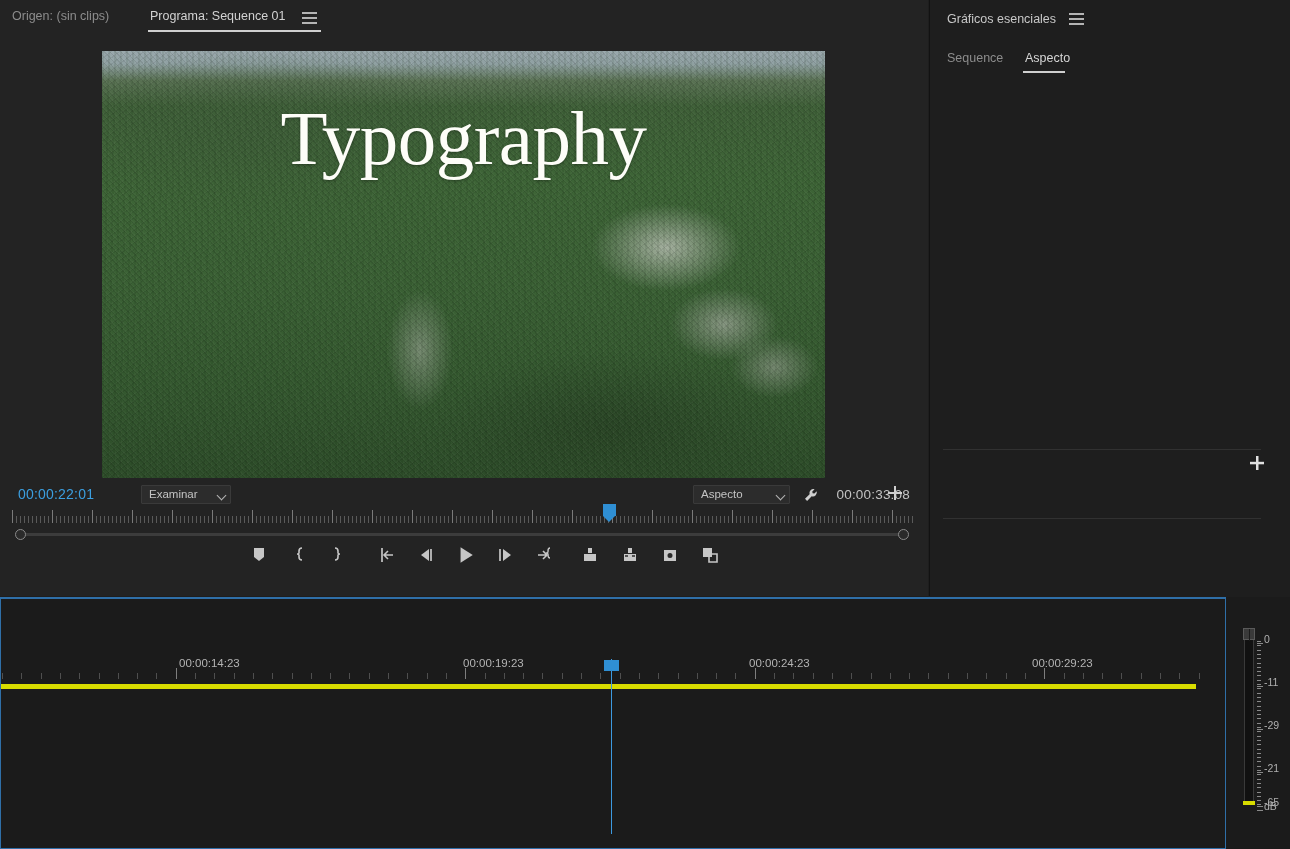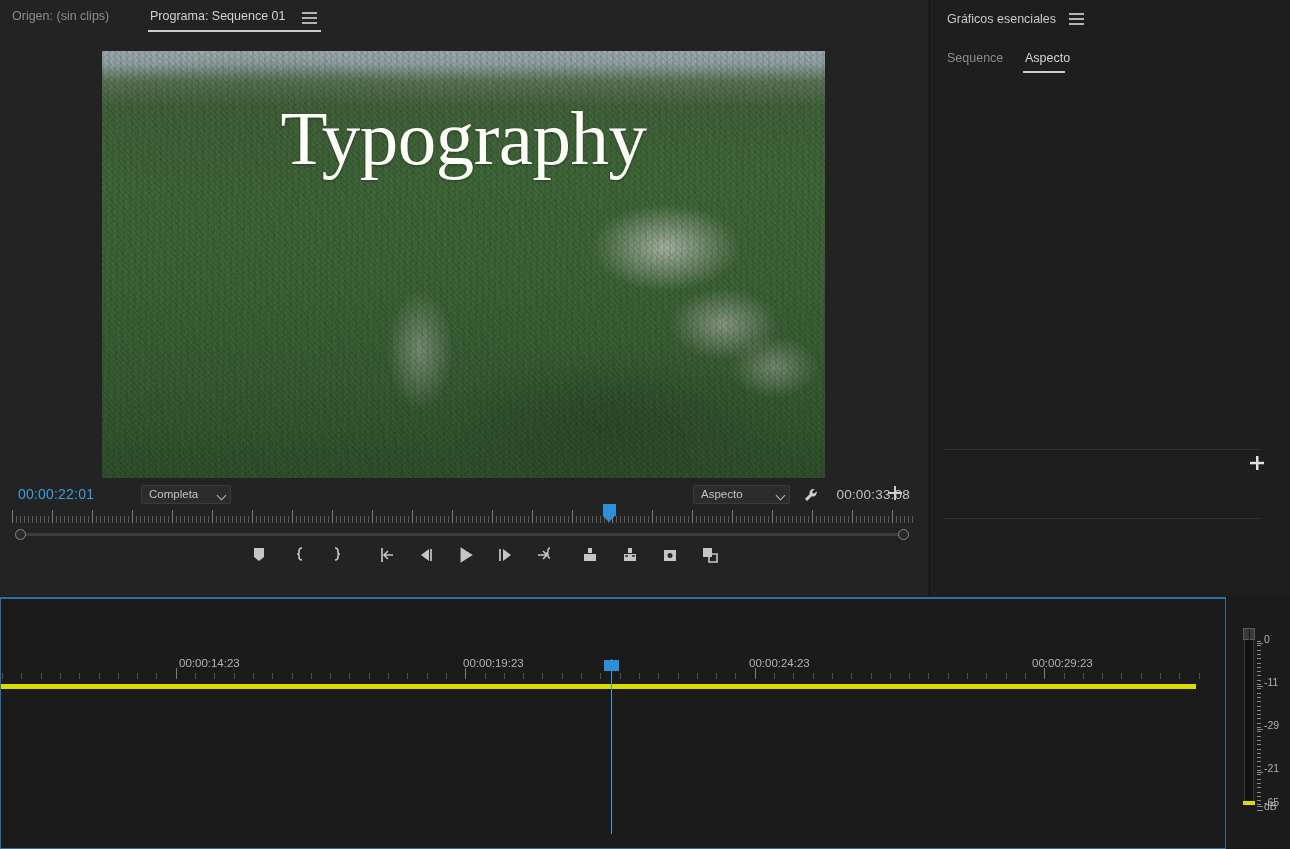--- a/index.html
+++ b/index.html
@@ -143,21 +143,21 @@
     <div id="video-wrap">
       <div id="video"></div>
       <div id="video-noise"></div>
       <div id="video-title">Typography</div>
     </div>
 
     <div id="mon-footer">
       <div id="tc-left">00:00:22:01</div>
 
       <div class="mini-select" id="sel-fit">
-        <span>Completa</span>
+        <span>Examinar</span>
         <span class="chev"></span>
       </div>
 
       <div class="mini-select" id="sel-qual">
         <span>Aspecto</span>
         <span class="chev"></span>
       </div>
 
       <svg id="wrench-mon" width="18" height="18" viewBox="0 0 18 18">
         <path d="M12.6 2.2a4 4 0 0 0-5 5L3 11.8l2.1 2.1 4.6-4.6a4 4 0 0 0 5-5l-2.3 2.3-1.8-.3-.3-1.8z" fill="#cfcfcf"></path>

